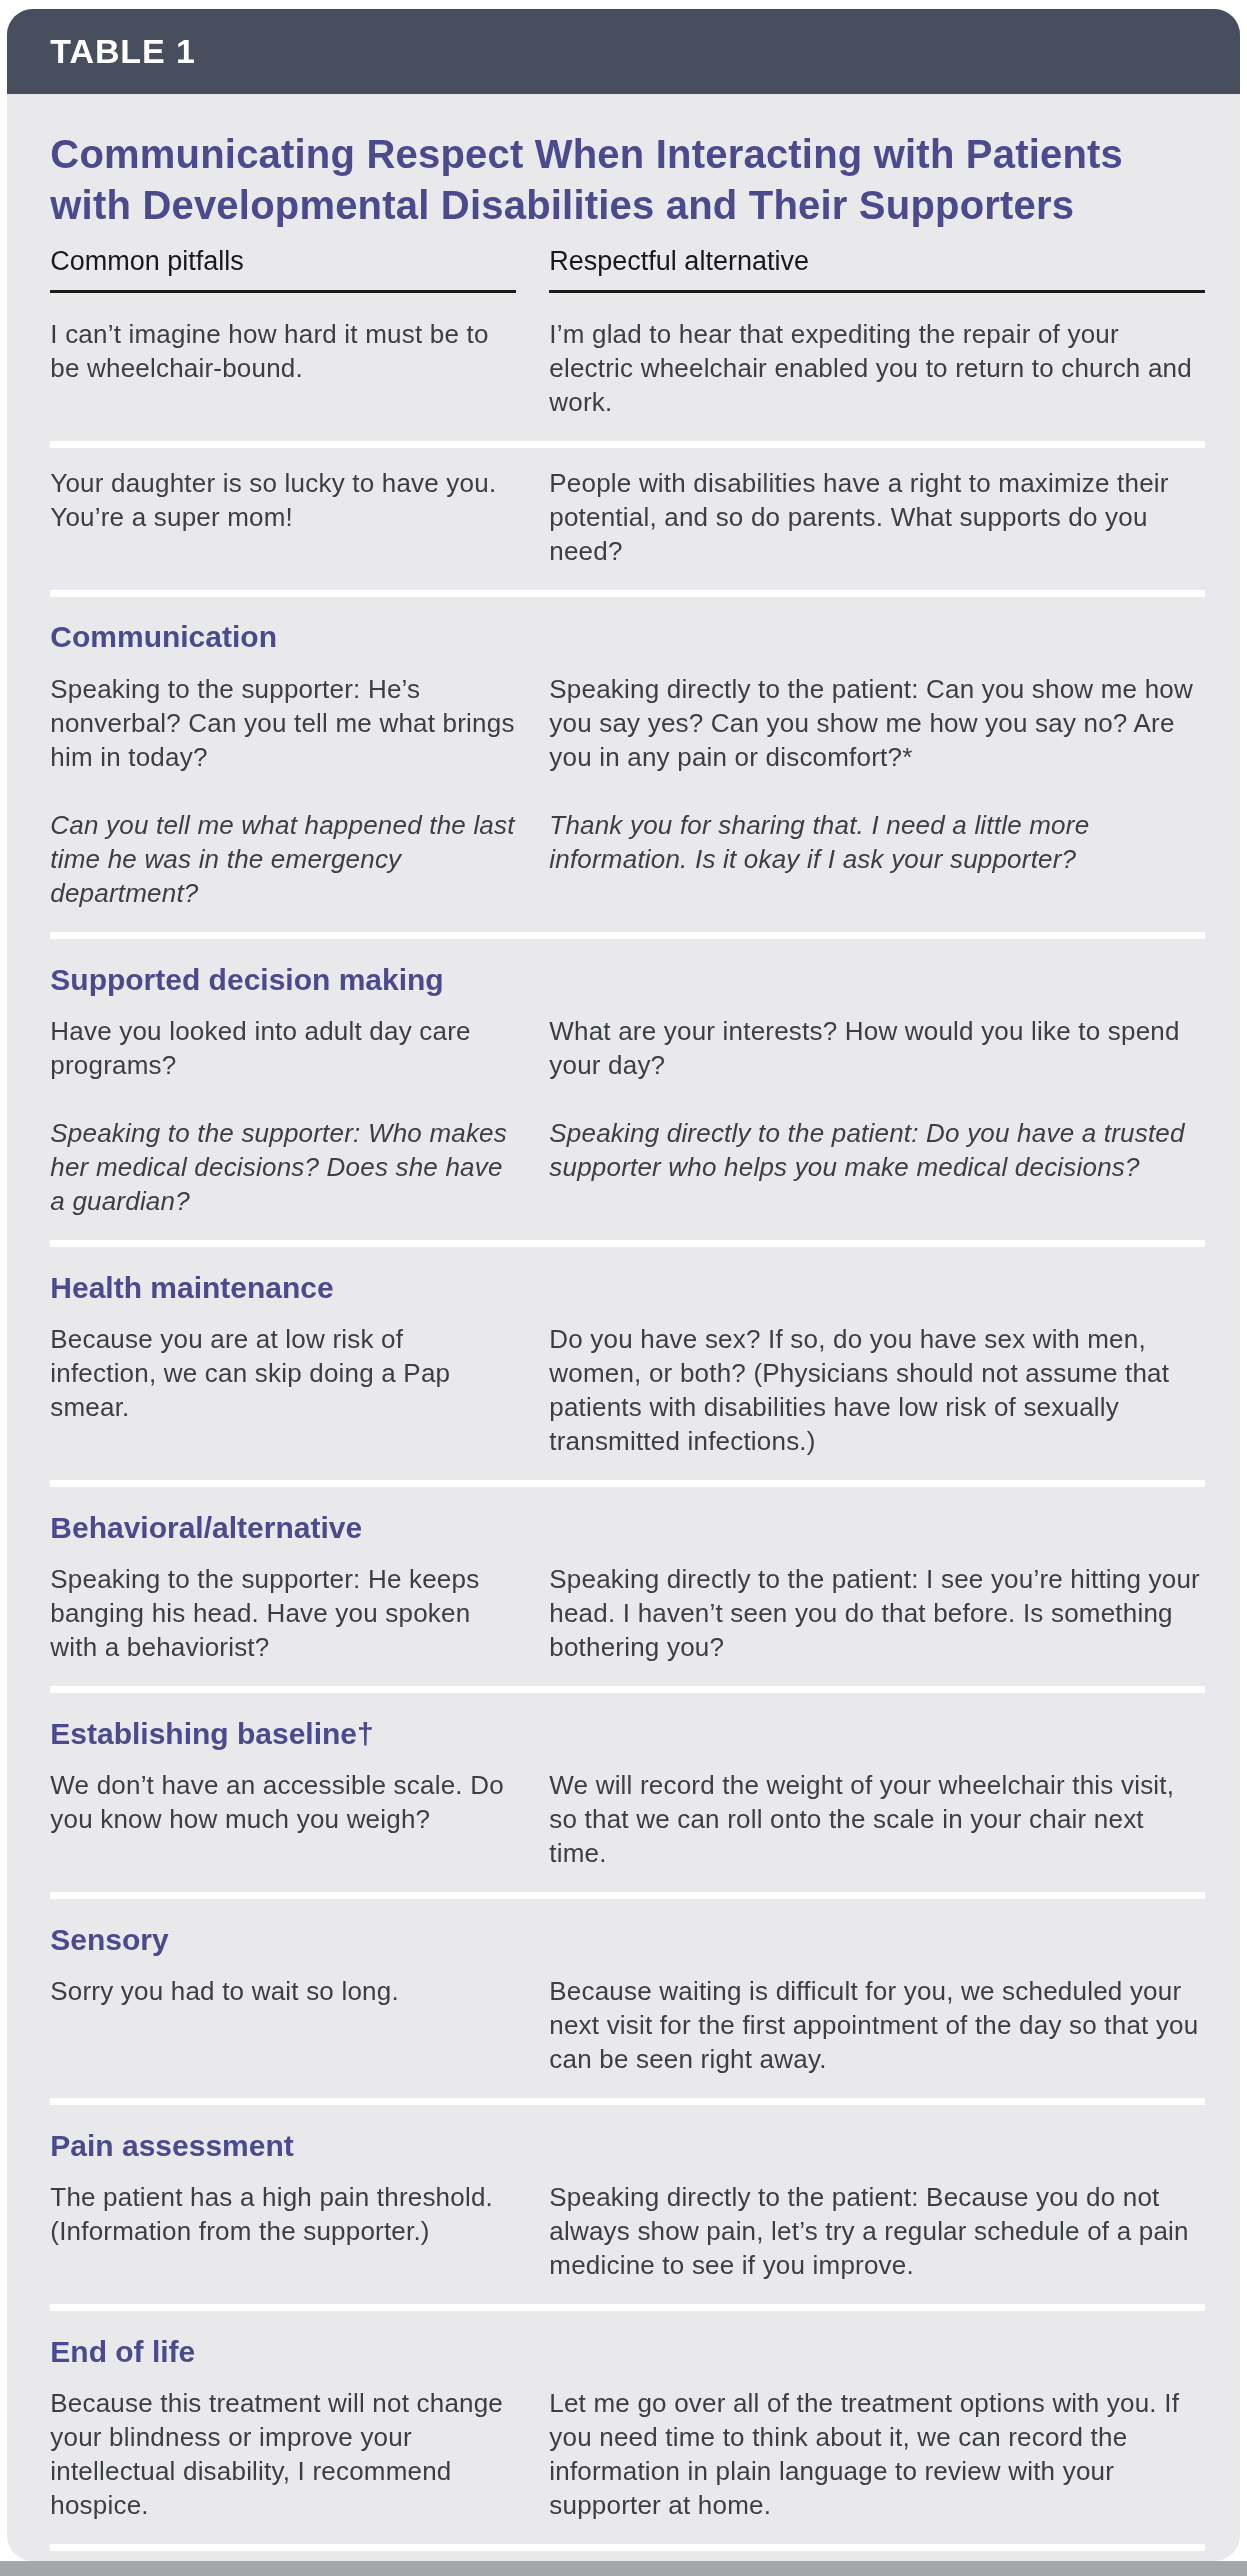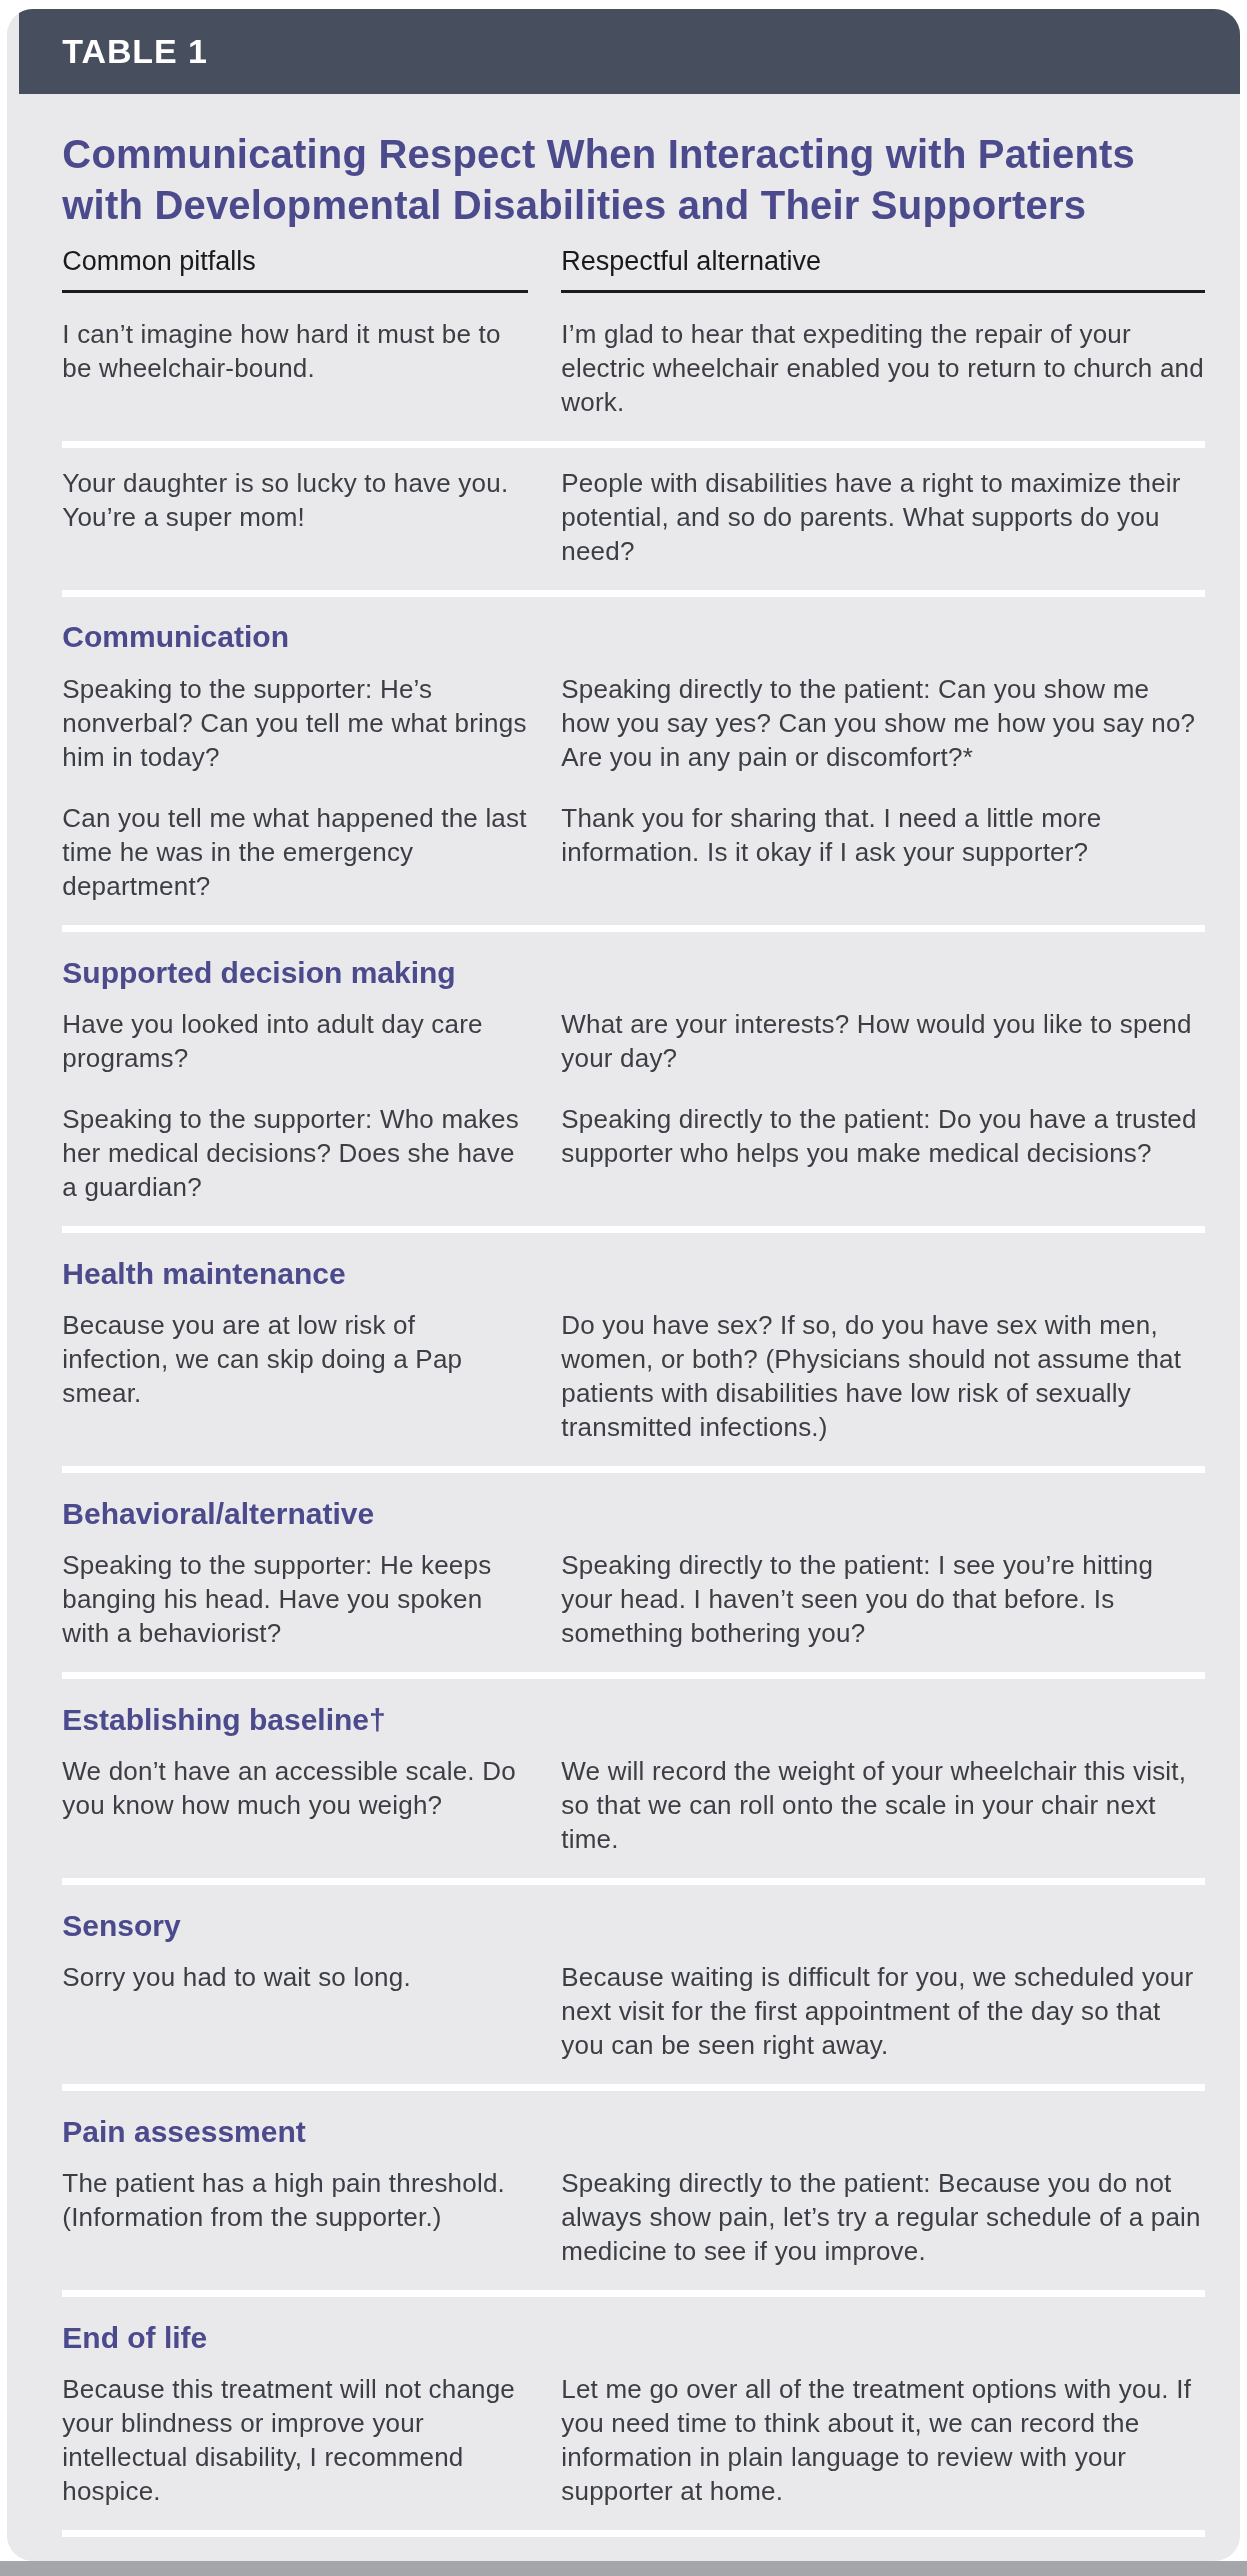--- a/index.html
+++ b/index.html
@@ -20,21 +20,21 @@
     width:1248px;height:2576px;position:relative;overflow:hidden;
     background:var(--page-bg);
     font-family:"Liberation Sans",sans-serif;
     -webkit-font-smoothing:antialiased;
   }
   .card{
     position:absolute;left:7.3px;right:8.2px;top:9px;bottom:14.6px;
     background:var(--card-bg);
     border-radius:25.6px;
     overflow:hidden;
-    display:flex;flex-direction:column;padding-left:12px;
+    display:flex;flex-direction:column;
   }
   .header-bar{
     background:var(--header-bar-bg);
     height:85px;flex:0 0 85px;
     display:flex;align-items:center;
     padding:0 43px;
   }
   .table-tag{
     color:var(--header-bar-text);
     font-size:34px;font-weight:bold;letter-spacing:0.9px;
@@ -67,21 +67,21 @@
   }
   .block:first-child{border-top:none;padding-top:24px;}
   .section-header{
     color:var(--accent);
     font-size:30px;font-weight:bold;
     margin:3.7px 0 16.4px 0;line-height:37px;
   }
   .row{
     display:grid;grid-template-columns:466px 1fr;column-gap:33px;
   }
-  .row + .row{margin-top:27px;}
+  .row + .row{margin-top:34px;font-style:italic;}
   .cell{
     margin:0;
     color:var(--body-text);
     font-size:26px;line-height:34px;
     letter-spacing:0.2px;
   }
   .footnotes{
     border-top:7.3px solid var(--separator);
     padding:22px 0 16.4px 0;
   }

